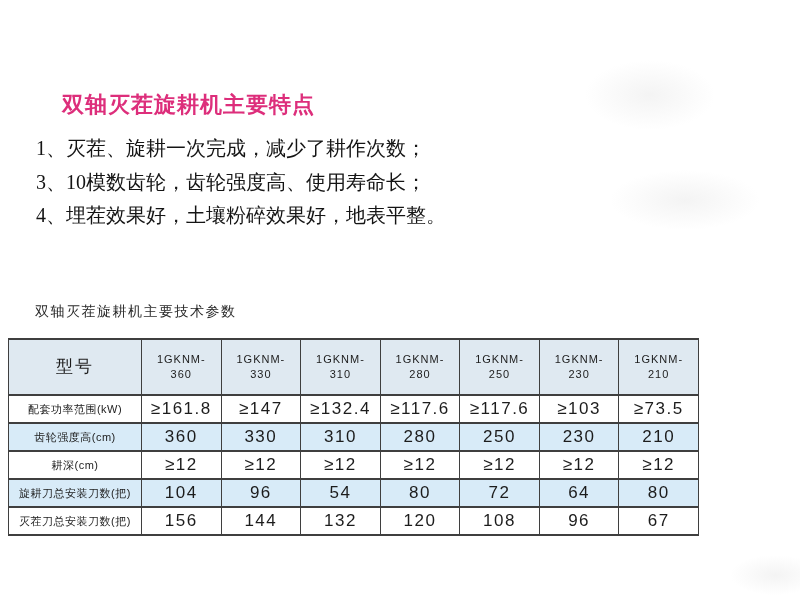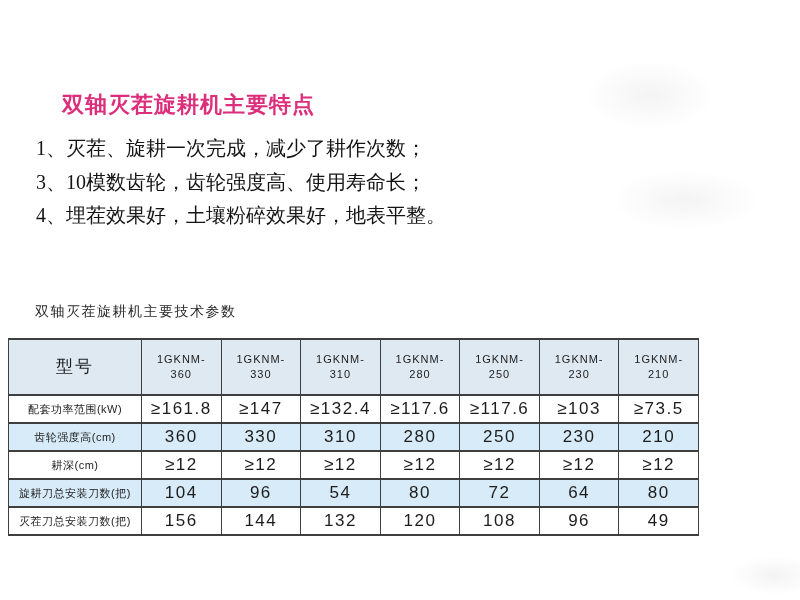--- a/index.html
+++ b/index.html
@@ -149,16 +149,16 @@
         <td>80</td>
       </tr>
       <tr>
         <th>灭茬刀总安装刀数(把)</th>
         <td>156</td>
         <td>144</td>
         <td>132</td>
         <td>120</td>
         <td>108</td>
         <td>96</td>
-        <td>49</td>
+        <td>67</td>
       </tr>
     </tbody>
 </table>
 
 </body></html>

